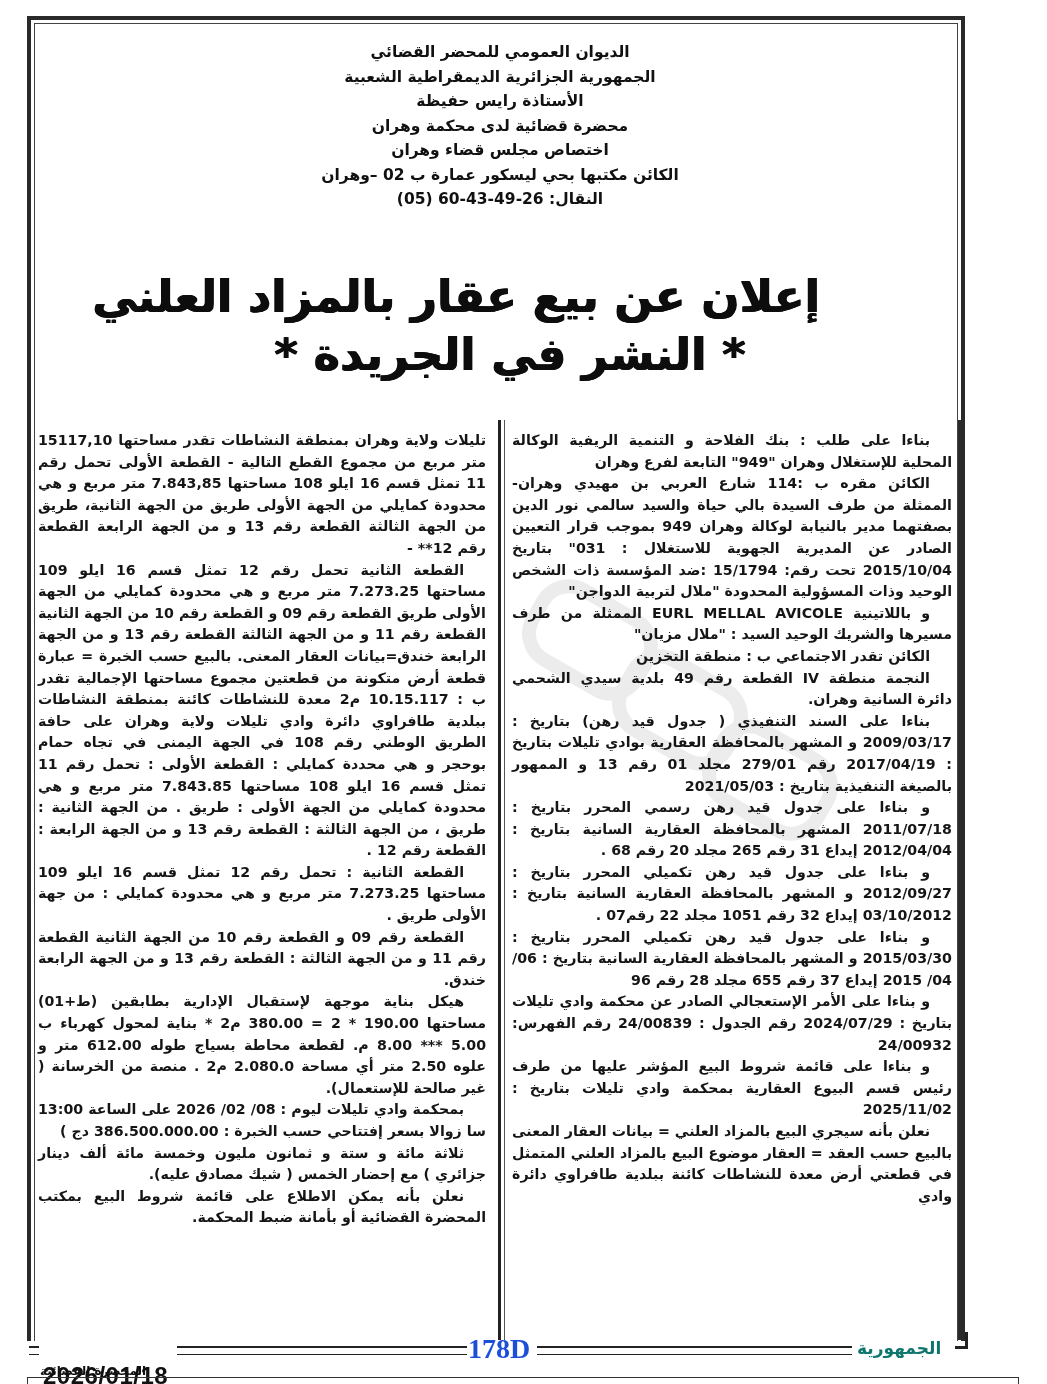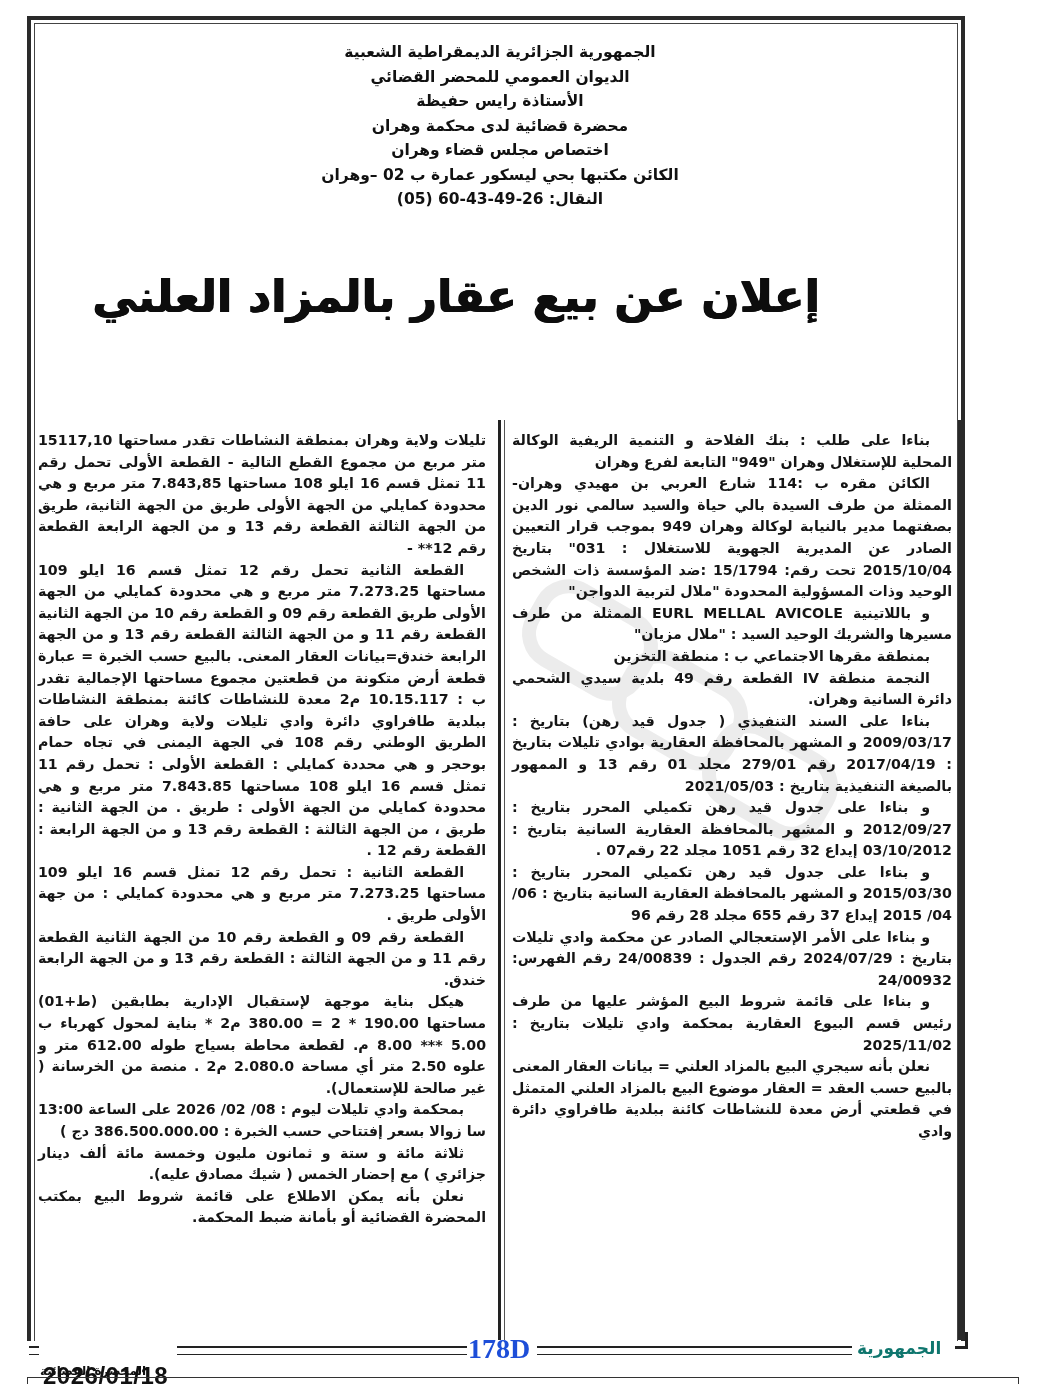--- a/index.html
+++ b/index.html
@@ -30,50 +30,52 @@
   .bottom-box { position: absolute; left: 27px; top: 1377px; width: 990px; height: 10px; border-top: 1.5px solid #333; border-left: 1.5px solid #333; border-right: 1.5px solid #333; }
   .watermark { position: absolute; left: 470px; top: 560px; width: 400px; height: 360px; opacity: 0.07; pointer-events: none; }
 </style>
 </head>
 <body>
 
 <div class="frame-outer"></div>
 <div class="frame-inner"></div>
 
 <div class="header">
+  <div class="header-line">الديوان العمومي للمحضر القضائي</div>
   <div class="header-line">الجمهورية الجزائرية الديمقراطية الشعبية</div>
-  <div class="header-line">الديوان العمومي للمحضر القضائي</div>
   <div class="header-line">الأستاذة رايس حفيظة</div>
   <div class="header-line">محضرة قضائية لدى محكمة وهران</div>
   <div class="header-line">اختصاص مجلس قضاء وهران</div>
   <div class="header-line">الكائن مكتبها بحي ليسكور عمارة ب 02 –وهران</div>
   <div class="header-line">النقال: 26-49-43-60 (05)</div>
 </div>
 
 <div class="title-block">
   <div class="title-line">إعلان عن بيع عقار بالمزاد العلني</div>
+  <div class="title-line">* النشر في الجريدة *</div>
 </div>
 
 <svg class="watermark" viewBox="0 0 400 360">
   <g fill="none" stroke="#000" stroke-width="14">
     <rect x="60" y="40" width="120" height="80" rx="30" transform="rotate(30 120 80)"></rect>
     <rect x="150" y="110" width="120" height="80" rx="30" transform="rotate(30 210 150)"></rect>
     <rect x="240" y="180" width="120" height="80" rx="30" transform="rotate(30 300 220)"></rect>
   </g>
 </svg>
 
 <div class="right-divider"></div>
 
 <div class="col col-right">
   <p class="para">بناءا على طلب : بنك الفلاحة و التنمية الريفية الوكالة المحلية للإستغلال وهران "949" التابعة لفرع وهران</p>
   <p class="para">الكائن مقره ب :114 شارع العربي بن مهيدي وهران- الممثلة من طرف السيدة بالي حياة والسيد سالمي نور الدين بصفتهما مدير بالنيابة لوكالة وهران 949 بموجب قرار التعيين الصادر عن المديرية الجهوية للاستغلال : 031" بتاريخ 2015/10/04 تحت رقم: 15/1794 :ضد المؤسسة ذات الشخص الوحيد وذات المسؤولية المحدودة "ملال لتربية الدواجن"</p>
   <p class="para">و باللاتينية EURL MELLAL AVICOLE الممثلة من طرف مسيرها والشريك الوحيد السيد : "ملال مزيان"</p>
-  <p class="para">بمنطقة مقرها الاجتماعي ب : منطقة التخزين</p>
+  <p class="para">الكائن تقدر الاجتماعي ب : منطقة التخزين</p>
   <p class="para">النجمة منطقة IV القطعة رقم 49 بلدية سيدي الشحمي دائرة السانية وهران.</p>
   <p class="para">بناءا على السند التنفيذي ( جدول قيد رهن) بتاريخ : 2009/03/17 و المشهر بالمحافظة العقارية بوادي تليلات بتاريخ : 2017/04/19 رقم 279/01 مجلد 01 رقم 13 و الممهور بالصيغة التنفيذية بتاريخ : 2021/05/03</p>
+  <p class="para">و بناءا على جدول قيد رهن رسمي المحرر بتاريخ : 2011/07/18 المشهر بالمحافظة العقارية السانية بتاريخ : 2012/04/04 إيداع 31 رقم 265 مجلد 20 رقم 68 .</p>
   <p class="para">و بناءا على جدول قيد رهن تكميلي المحرر بتاريخ : 2012/09/27 و المشهر بالمحافظة العقارية السانية بتاريخ : 03/10/2012 إيداع 32 رقم 1051 مجلد 22 رقم07 .</p>
   <p class="para">و بناءا على جدول قيد رهن تكميلي المحرر بتاريخ : 2015/03/30 و المشهر بالمحافظة العقارية السانية بتاريخ : 06/ 04/ 2015 إيداع 37 رقم 655 مجلد 28 رقم 96</p>
   <p class="para">و بناءا على الأمر الإستعجالي الصادر عن محكمة وادي تليلات بتاريخ : 2024/07/29 رقم الجدول : 24/00839 رقم الفهرس: 24/00932</p>
   <p class="para">و بناءا على قائمة شروط البيع المؤشر عليها من طرف رئيس قسم البيوع العقارية بمحكمة وادي تليلات بتاريخ : 2025/11/02</p>
   <p class="para">نعلن بأنه سيجري البيع بالمزاد العلني = بيانات العقار المعنى بالبيع حسب العقد = العقار موضوع البيع بالمزاد العلني المتمثل في قطعتي أرض معدة للنشاطات كائنة ببلدية طافراوي دائرة وادي</p>
 </div>
 
 <div class="col-divider"></div>
 
 <div class="col col-left">

